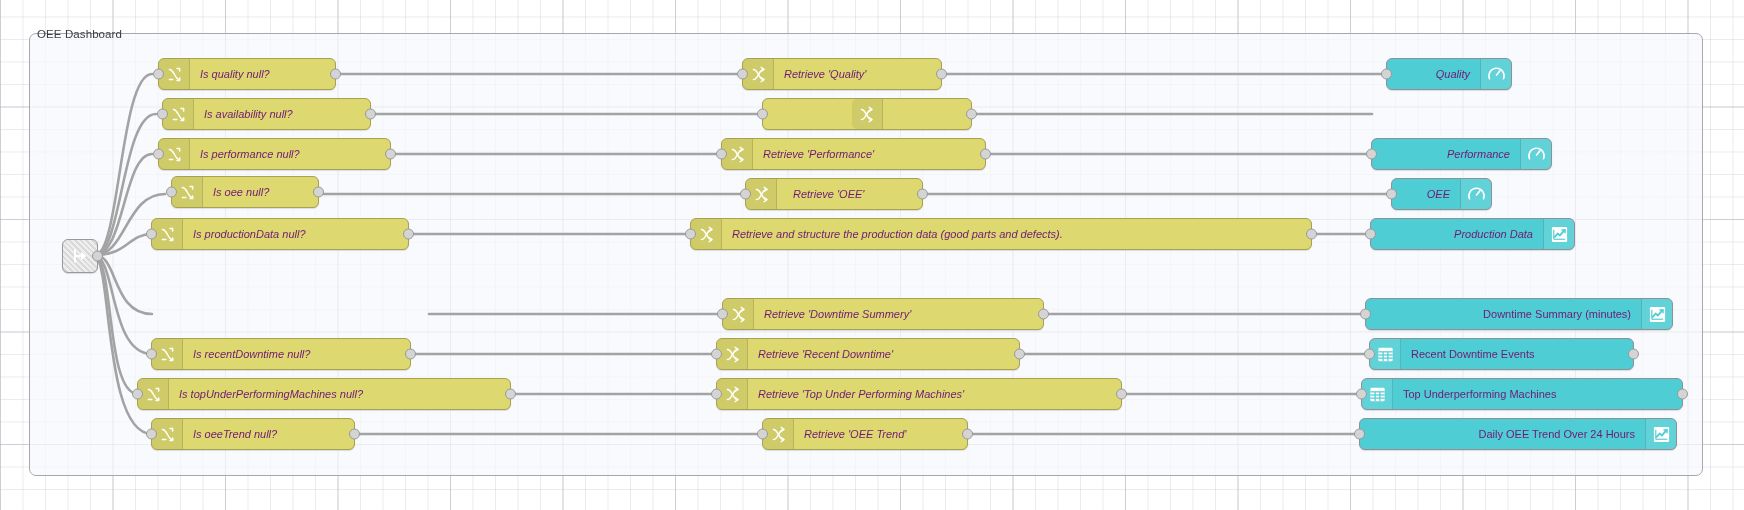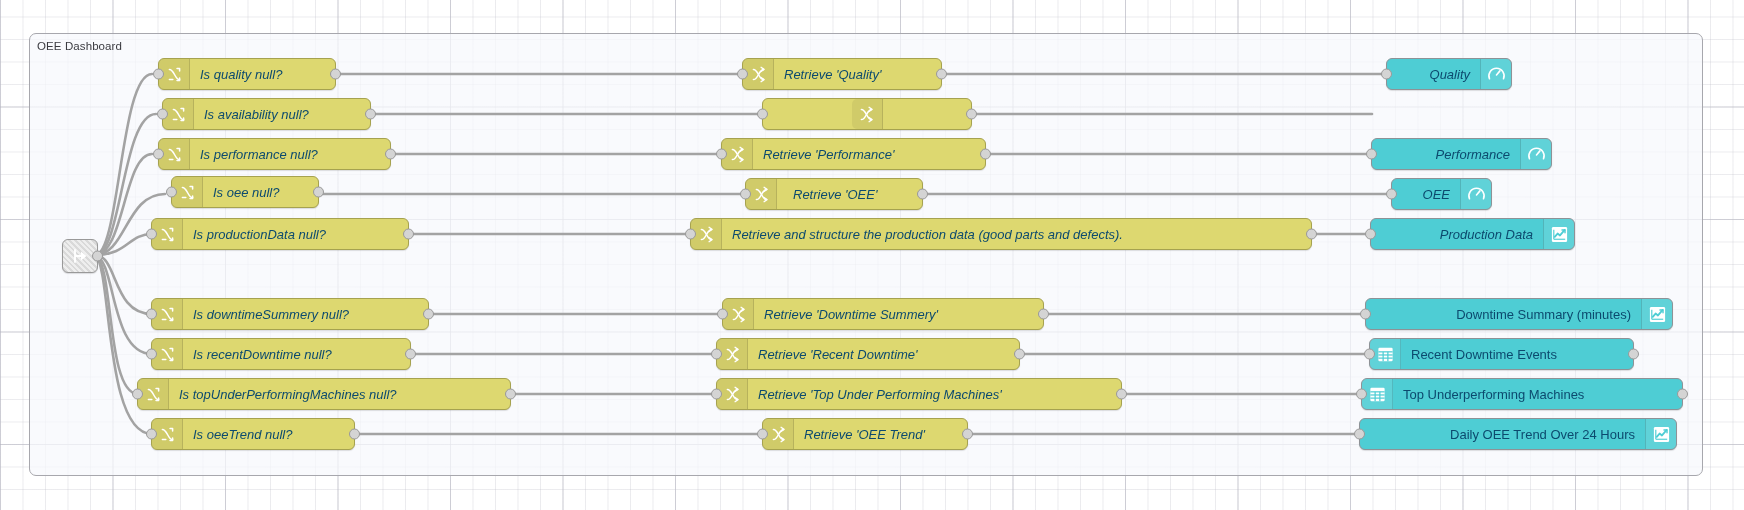--- a/index.html
+++ b/index.html
@@ -54,21 +54,21 @@
   .node.teal .n-icon{background:rgba(255,255,255,.10);}
   .n-icon-right{
     width:30px;height:100%;flex:0 0 30px;
     display:flex;align-items:center;justify-content:center;
     border-left:1px solid rgba(0,0,0,.14);
     border-radius:0 5px 5px 0;
     background:rgba(255,255,255,.10);
   }
   .n-label{
     flex:1 1 auto;
-    font-size:13px;color:#0c4a6e;
+    font-size:11px;color:#701a75;
     padding:0 10px;
     white-space:nowrap;overflow:hidden;
   }
   .n-label.italic{font-style:italic;}
   .n-label.right{text-align:right;}
   .n-label.center{}
   .n-label.left{text-align:left;}
   
   .port{
     position:absolute;width:11px;height:11px;
@@ -87,21 +87,21 @@
     background-image:repeating-linear-gradient(45deg,rgba(255,255,255,.55) 0 2px,rgba(0,0,0,0) 2px 4px);
   }
   svg.glyph{display:block;}
 </style>
 </head>
 <body>
 
 <div id="canvas">
 
   <div class="group-box" style="left:29px;top:33px;width:1672px;height:441px;"></div>
-  <div class="group-label" style="left:37px;top:40px;">OEE Dashboard</div>
+  <div class="group-label" style="left:37px;top:28px;">OEE Dashboard</div>
 
   <svg id="wires" viewBox="0 0 1744 510">
     <g fill="none" stroke="#a3a3a3" stroke-width="2.6" stroke-linecap="round">
 
       <path d="M95,255 C 120,255 120,74 152,74"></path>
       <path d="M95,255 C 122,255 122,114 156,114"></path>
       <path d="M95,255 C 124,255 124,154 152,154"></path>
       <path d="M95,255 C 126,255 126,194 165,194"></path>
       <path d="M95,255 C 128,255 128,234 152,234"></path>
       <path d="M95,255 C 118,255 112,314 152,314"></path>
@@ -314,33 +314,20 @@
       <svg class="glyph" width="19" height="19" viewBox="0 0 20 20">
           <rect x="2" y="2" width="16" height="16" rx="1.4" fill="#fff"></rect>
           <path d="M4 15 L4 5" stroke="#4ecdd4" stroke-width="1.2"></path>
           <path d="M4 15 L16 15" stroke="#4ecdd4" stroke-width="1.2"></path>
           <path d="M5 12.5 L8 9 L10.5 11 L15.5 5.2" stroke="#4ecdd4" stroke-width="1.9" fill="none" stroke-linecap="round" stroke-linejoin="round"></path>
           <path d="M12.6 5.2 L15.8 5.2 L15.8 8.2" stroke="#4ecdd4" stroke-width="1.5" fill="none" stroke-linecap="round" stroke-linejoin="round"></path>
         </svg>
     </span>
   </div>
 
-  <div class="node yellow" style="left:151px;top:298px;width:278px;">
-    <span class="port in"></span>
-    <span class="n-icon">
-      <svg class="glyph" width="17" height="17" viewBox="0 0 20 20">
-          <path d="M13 3 L16 3 L16 6" stroke="#fff" stroke-width="1.8" fill="none" stroke-linecap="round" stroke-linejoin="round"></path>
-          <path d="M4 4 C10 4 10 16 16 16" stroke="#fff" stroke-width="1.8" fill="none" stroke-linecap="round"></path>
-          <path d="M13 17 L16 17 L16 14" stroke="#fff" stroke-width="1.8" fill="none" stroke-linecap="round" stroke-linejoin="round"></path>
-          <path d="M4 16 L8 16" stroke="#fff" stroke-width="1.8" fill="none" stroke-linecap="round"></path>
-        </svg>
-    </span>
-    <span class="n-label italic left">Is downtimeSummery null?</span>
-    <span class="port out"></span>
-  </div>
   <div class="node yellow" style="left:722px;top:298px;width:322px;">
     <span class="port in"></span>
     <span class="n-icon">
       <svg class="glyph" width="17" height="17" viewBox="0 0 20 20">
           <path d="M4 4 C10 4 10 16 16 16" stroke="#fff" stroke-width="1.8" fill="none" stroke-linecap="round"></path>
           <path d="M4 16 C10 16 10 4 16 4" stroke="#fff" stroke-width="1.8" fill="none" stroke-linecap="round"></path>
           <path d="M13 1.5 L16.5 4 L13 6.5" stroke="#fff" stroke-width="1.6" fill="none" stroke-linecap="round" stroke-linejoin="round"></path>
           <path d="M13 13.5 L16.5 16 L13 18.5" stroke="#fff" stroke-width="1.6" fill="none" stroke-linecap="round" stroke-linejoin="round"></path>
         </svg>
     </span>

